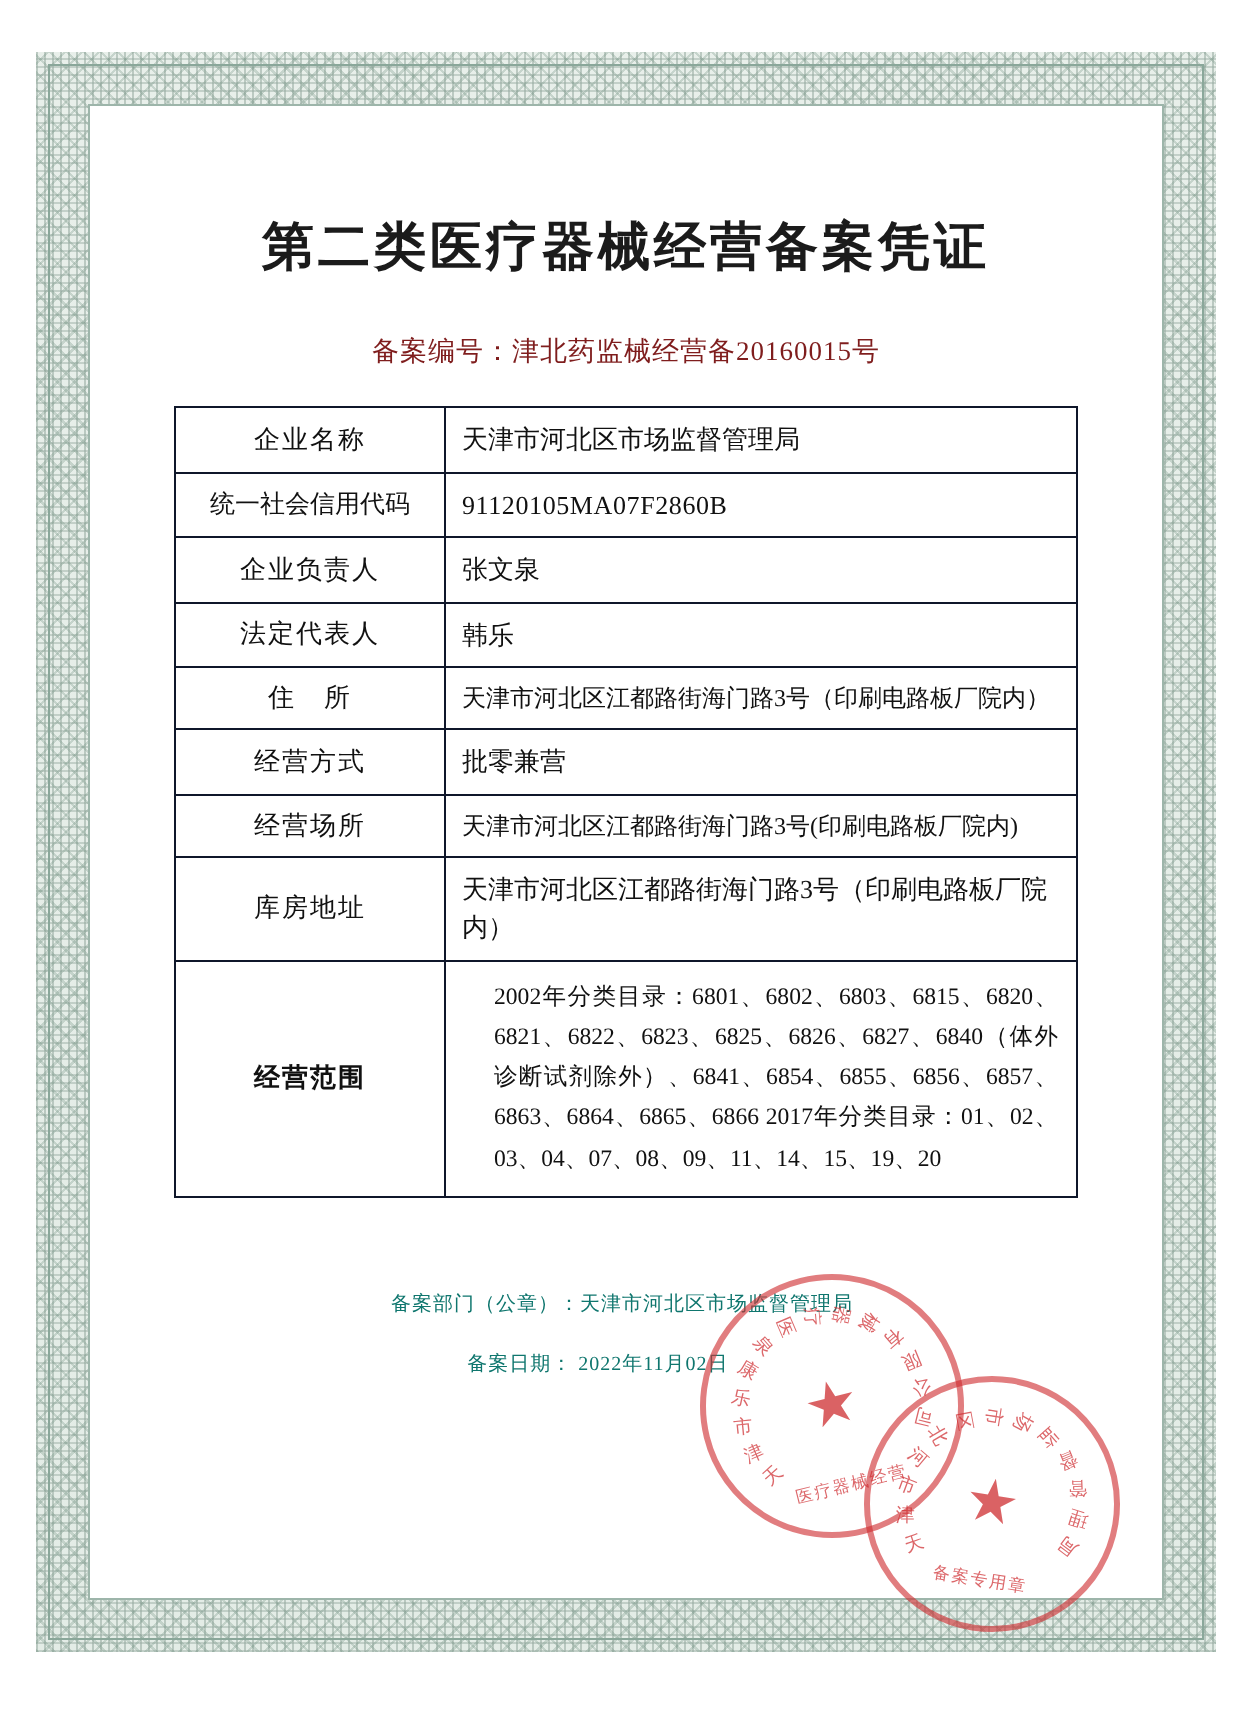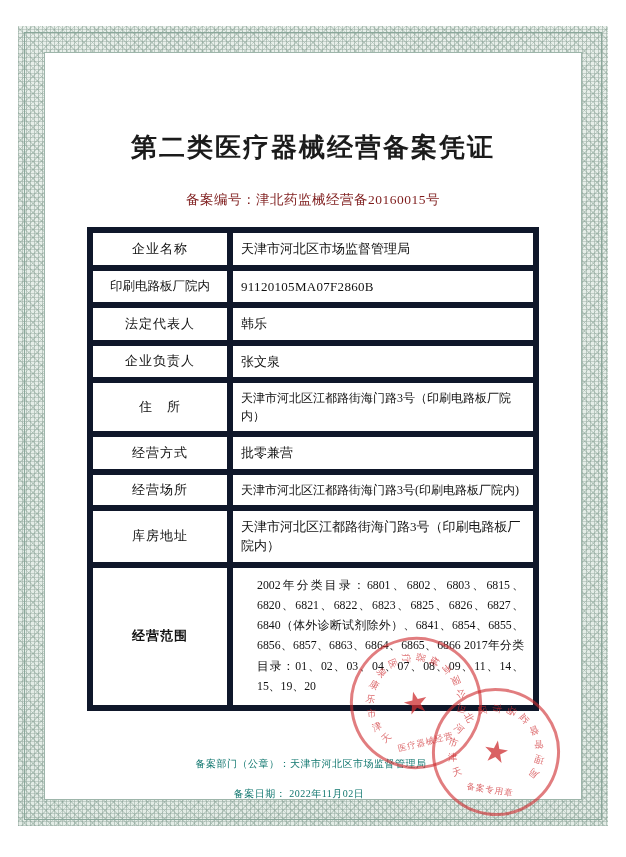--- a/index.html
+++ b/index.html
@@ -49,21 +49,21 @@
     top: 52px;
     width: 538px;
     height: 748px;
     background: #ffffff;
     border: 1px solid #9db5aa;
     box-sizing: border-box;
   }
   .content {
     position: absolute;
     left: 48px;
-    top: 68px;
+    top: 44px;
     width: 530px;
     height: 740px;
   }
   .doc-title {
     text-align: center;
     font-size: 26px;
     font-weight: bold;
     letter-spacing: 2px;
     color: #1b1b1b;
     margin-top: 62px;
@@ -76,21 +76,21 @@
     margin-top: 26px;
     letter-spacing: 0.5px;
   }
   table.cert {
     border-collapse: collapse;
     margin: 18px auto 0 auto;
     width: 452px;
     table-layout: fixed;
   }
   table.cert td {
-    border: 6px solid #0f172a;
+    border: 1px solid #0f172a;
     padding: 6px 8px;
     font-size: 13px;
     vertical-align: middle;
     color: #111111;
   }
   td.label {
     width: 118px;
     text-align: center;
     font-size: 13.5px;
     letter-spacing: 1px;
@@ -212,30 +212,30 @@
       <span>备案编号：</span><span>津北药监械经营备20160015号</span>
     </div>
 
     <table class="cert">
       <tbody>
         <tr>
           <td class="label">企业名称</td>
           <td class="value">天津市河北区市场监督管理局</td>
         </tr>
         <tr>
-          <td class="label tight">印刷电路板厂院内</td>
+          <td class="label tight">统一社会信用代码</td>
           <td class="value code">91120105MA07F2860B</td>
+        </tr>
+        <tr>
+          <td class="label">企业负责人</td>
+          <td class="value">张文泉</td>
         </tr>
         <tr>
           <td class="label">法定代表人</td>
           <td class="value">韩乐</td>
-        </tr>
-        <tr>
-          <td class="label">企业负责人</td>
-          <td class="value">张文泉</td>
         </tr>
         <tr>
           <td class="label">住　所</td>
           <td class="value small">天津市河北区江都路街海门路3号（印刷电路板厂院内）</td>
         </tr>
         <tr>
           <td class="label">经营方式</td>
           <td class="value">批零兼营</td>
         </tr>
         <tr>

